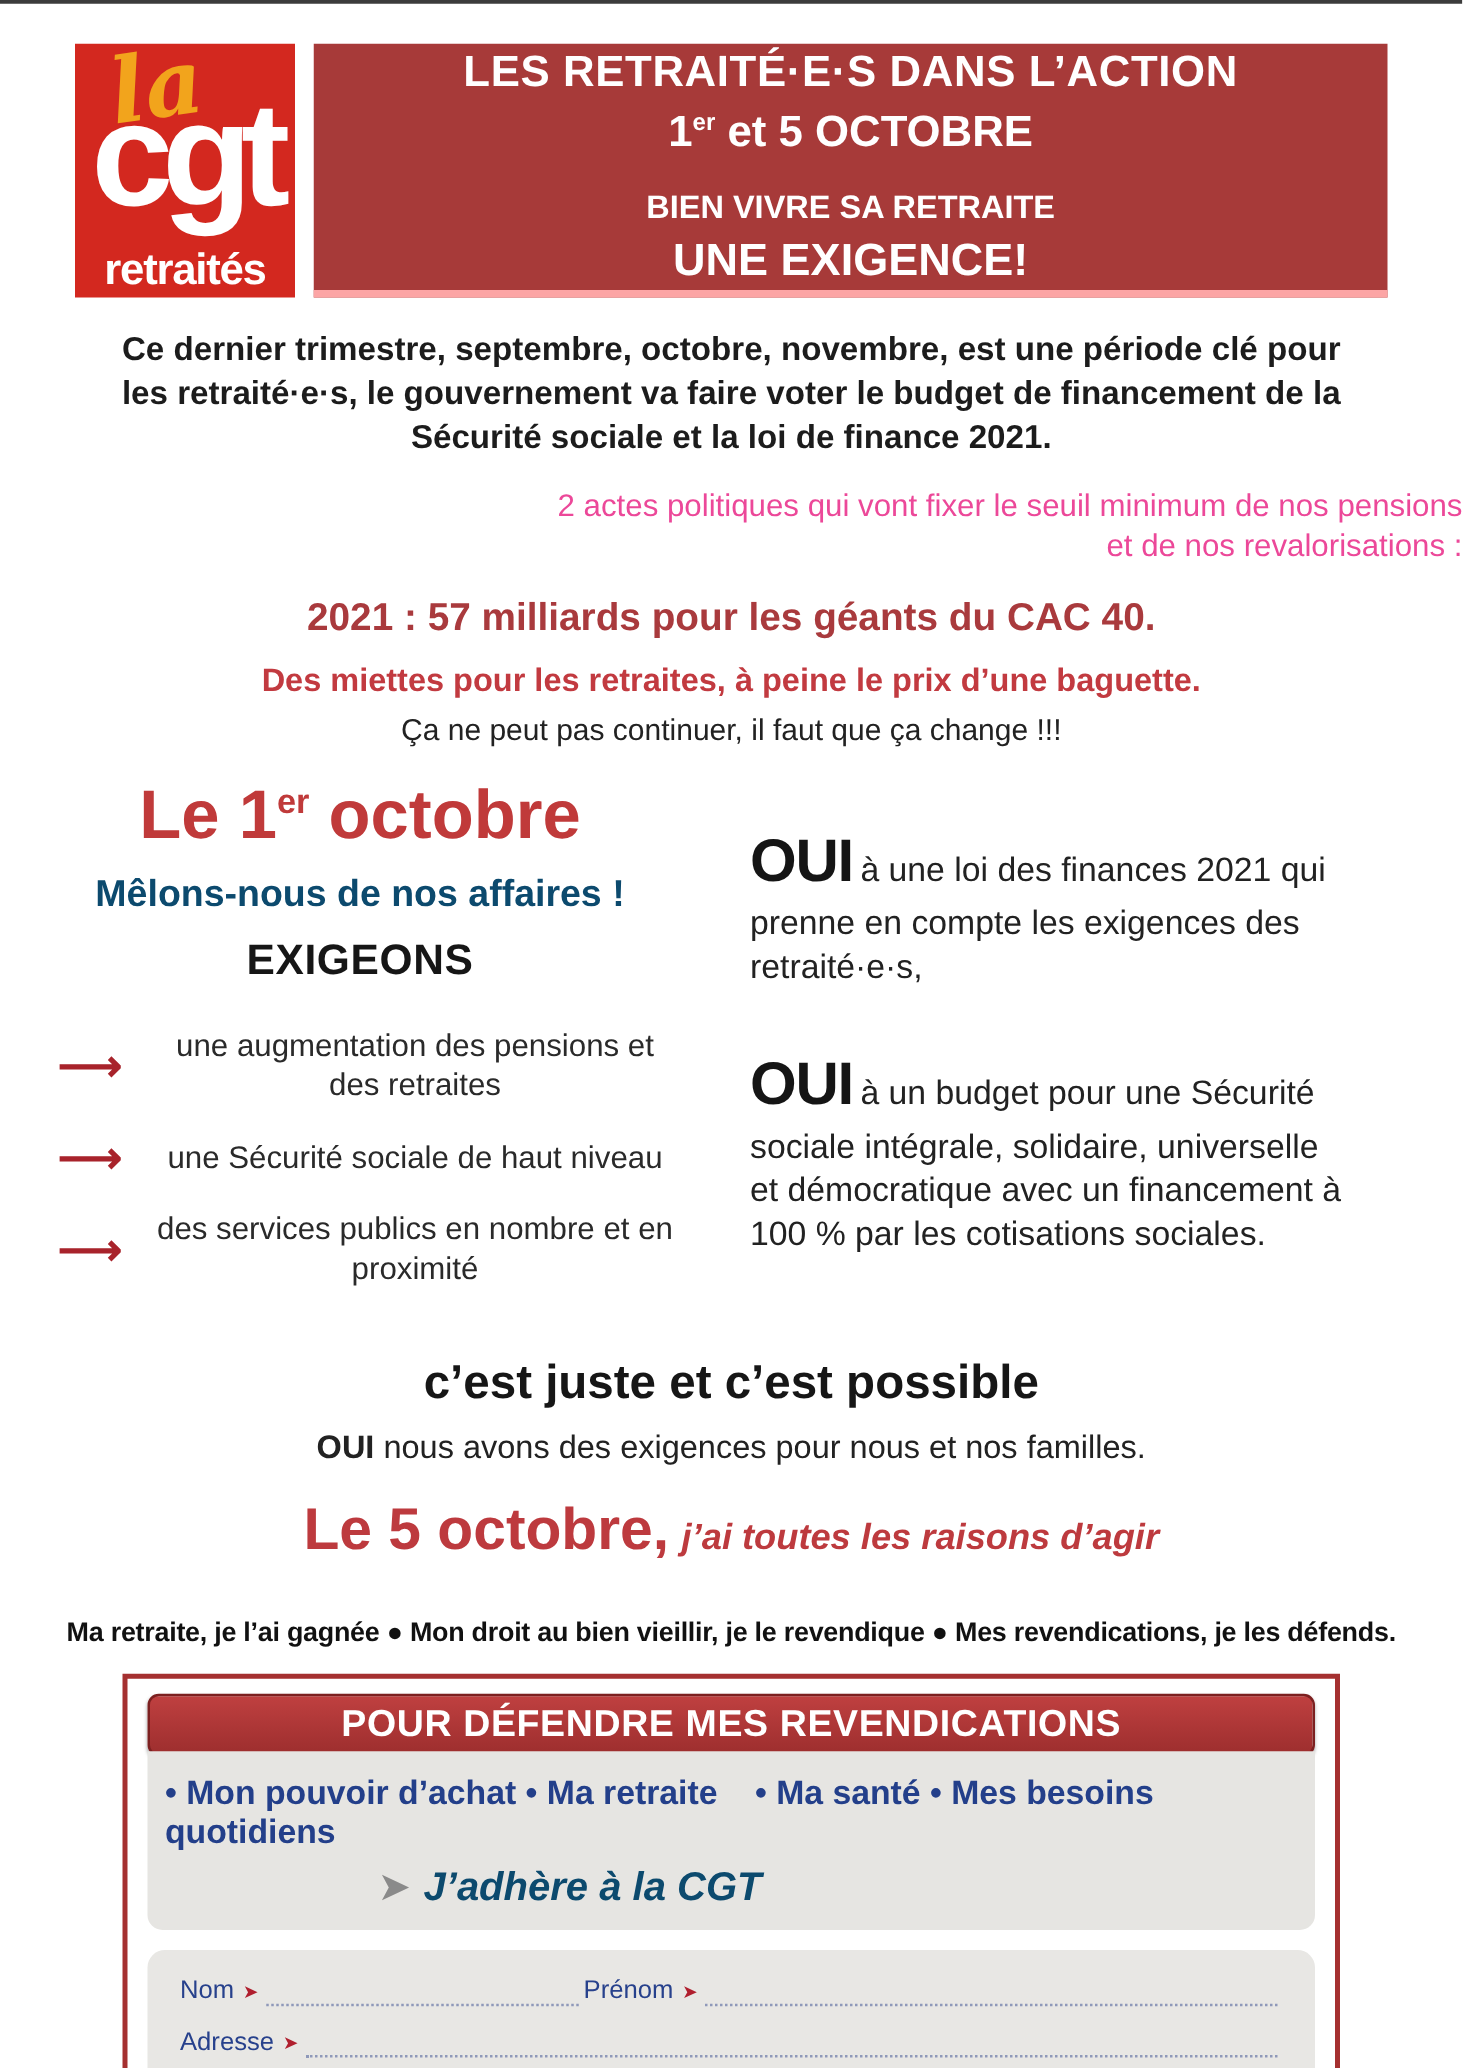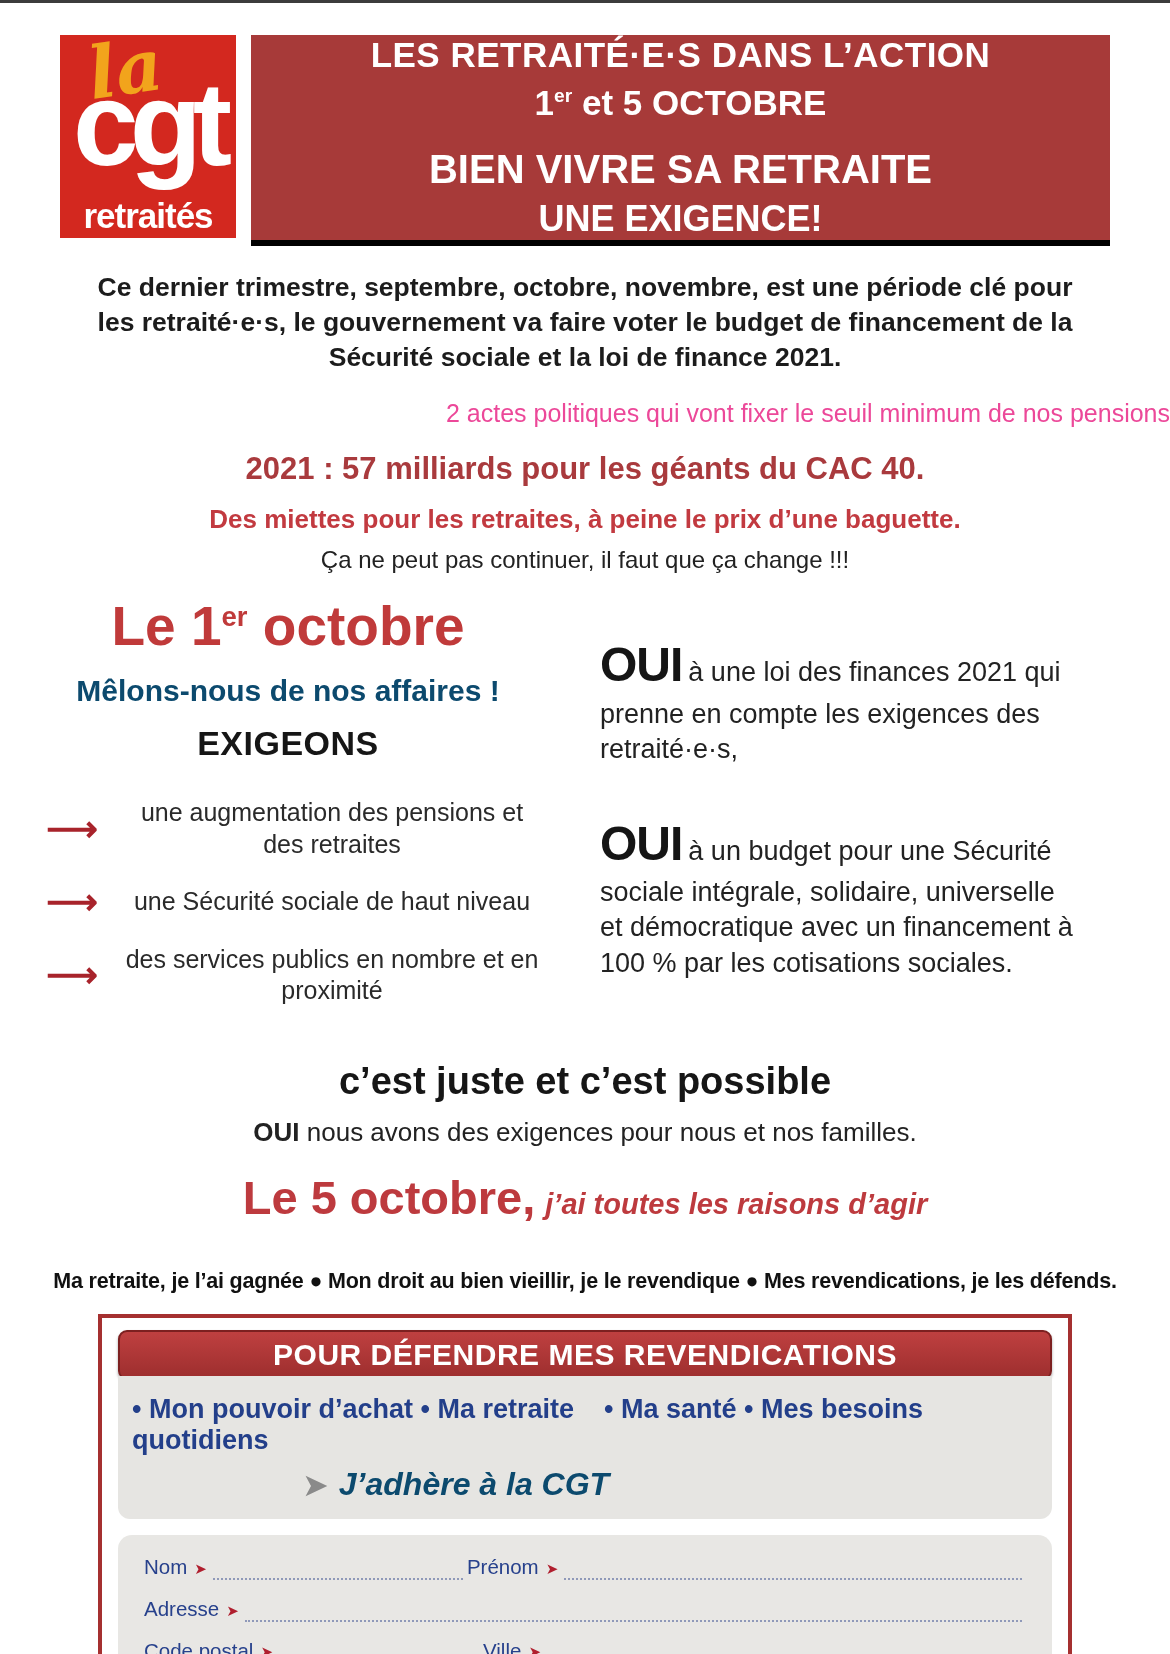--- a/index.html
+++ b/index.html
@@ -9,27 +9,27 @@
 
   
   .header{display:flex;gap:15px;padding:0 60px;margin-top:32px;}
   .logo{flex:0 0 176px;height:203px;background:#d3281f;position:relative;overflow:hidden;}
   .logo-la{position:absolute;top:-6px;left:28px;font-family:"DejaVu Serif",serif;font-style:italic;
            font-weight:bold;font-size:72px;color:#f2a41c;transform:rotate(-8deg);line-height:1.1;}
   .logo-cgt{position:absolute;top:30px;left:-10px;right:-10px;text-align:center;font-size:118px;
             font-weight:bold;color:#fff;letter-spacing:-9px;line-height:1;}
   .logo-sub{position:absolute;bottom:2px;left:0;right:0;text-align:center;font-size:35px;
             font-weight:bold;color:#fff;letter-spacing:-1px;}
-  .band{flex:1;background:#a73a39;border-bottom:6px solid #000000;color:#fff;display:flex;
+  .band{flex:1;background:#a73a39;border-bottom:6px solid #fca5a5;color:#fff;display:flex;
         flex-direction:column;justify-content:center;text-align:center;font-weight:bold;}
   .band-l1{font-size:35px;letter-spacing:.5px;}
   .band-l2{font-size:35px;margin-top:8px;}
   .band sup{font-size:55%;}
   .band-group2{margin-top:24px;}
-  .band-l3{font-size:40px;}
+  .band-l3{font-size:26px;}
   .band-l4{font-size:36px;margin-top:6px;}
 
   
   .p1{width:990px;margin:24px auto 0;text-align:center;font-weight:bold;font-size:26.5px;line-height:1.32;}
   .p2{margin:22px auto 0;text-align:right;font-size:25px;line-height:1.3;color:#ec4899;}
   .red1{margin:22px auto 0;text-align:center;font-weight:bold;font-size:31px;color:#a93a3d;}
   .red2{margin:17px auto 0;text-align:center;font-weight:bold;font-size:26px;color:#c23a40;}
   .black1{margin:11px auto 0;text-align:center;font-size:24px;color:#222;}
 
   
@@ -94,20 +94,21 @@
       <div class="band-group2">
         <div class="band-l3">BIEN VIVRE SA RETRAITE</div>
         <div class="band-l4">UNE EXIGENCE!</div>
       </div>
     </div>
   </div>
 
   <div class="p1">Ce dernier trimestre, septembre, octobre, novembre, est une période clé pour les retraité·e·s, le gouvernement va faire voter le budget de financement de la Sécurité sociale et la loi de finance 2021.</div>
   <div class="p2">
     <div>2 actes politiques qui vont fixer le seuil minimum de nos pensions</div>
+    <div>et de nos revalorisations :</div>
   </div>
   <div class="red1">2021 : 57 milliards pour les géants du CAC 40.</div>
   <div class="red2">Des miettes pour les retraites, à peine le prix d’une baguette.</div>
   <div class="black1">Ça ne peut pas continuer, il faut que ça change !!!</div>
 
   <div class="cols">
     <div class="colL">
       <div class="oct1"><span>Le 1</span><sup>er</sup><span> octobre</span></div>
       <div class="melons">Mêlons-nous de nos affaires !</div>
       <div class="exigeons">EXIGEONS</div>

